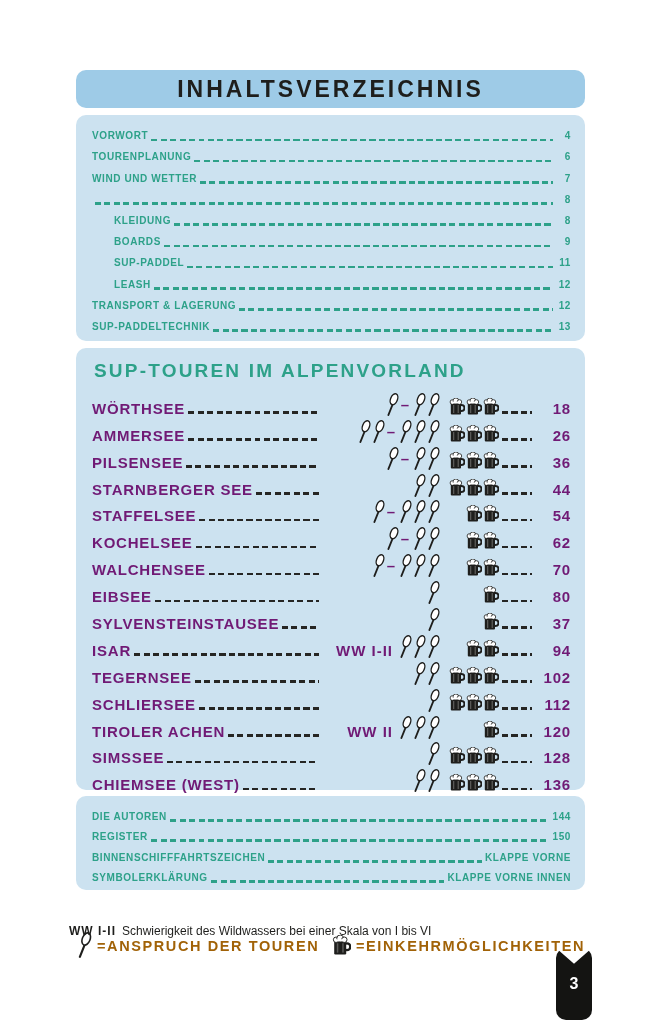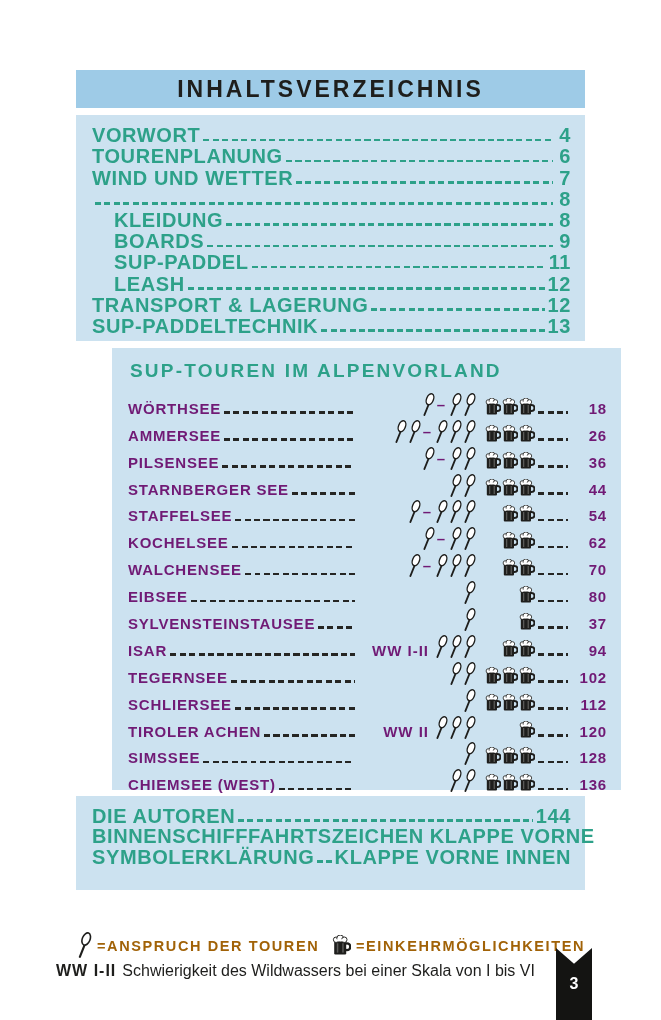--- a/index.html
+++ b/index.html
@@ -1,46 +1,46 @@
 <!DOCTYPE html>
 <html><head>
 <meta charset="utf-8">
 <style>
   html,body{margin:0;padding:0;}
   body{
     width:661px;height:1020px;background:#ffffff;
     font-family:"Liberation Sans",sans-serif;
     position:relative;overflow:hidden;color:#1e1e1c;
   }
-  .abs{position:absolute;}
+  .abs{position:absolute;border-radius:10px;}
   
   .band{
     left:76px;top:70px;width:509px;height:38px;
     background:#9ecbe7;display:flex;align-items:center;justify-content:center;
   }
   .band .t{
     font-size:23px;font-weight:bold;letter-spacing:3px;color:#1e1e1c;white-space:nowrap;
   }
   
   .box{
     left:76px;width:509px;background:#cce2f0;box-sizing:border-box;
   }
   .box1{top:115px;height:226px;padding:8px 14px 0 16px;}
-  .box2{top:348px;height:442px;padding:7px 14px 0 16px;margin-left:36px;}
+  .box2{top:348px;height:442px;padding:7px 14px 0 16px;}
   .box3{top:796px;height:94px;padding:8px 14px 0 16px;}
   
   .row{display:flex;align-items:flex-end;}
   .leader{
     flex:1;height:2.6px;margin:0 3px 3px 3px;
   }
   .leader.teal{background:repeating-linear-gradient(90deg,#2da189 0 6px,transparent 6px 9.5px);}
   .leader.dark{background:repeating-linear-gradient(90deg,#262624 0 6px,transparent 6px 9.5px);}
   .leader.end{flex:none;width:30px;}
   
-  .toc-row{height:21.2px;color:#2da189;font-weight:bold;font-size:20px;letter-spacing:0.6px;}
+  .toc-row{height:21.2px;color:#2da189;font-weight:bold;font-size:10px;letter-spacing:0.6px;}
   .toc-row .lbl{white-space:nowrap;line-height:17px;}
   .toc-row.indent .lbl{padding-left:22px;}
   .toc-row .pg{min-width:15px;text-align:right;line-height:17px;white-space:nowrap;}
   .box3 .toc-row{height:20.5px;}
   
   .tours-heading{
     color:#2da189;font-size:19px;font-weight:bold;letter-spacing:2.2px;
     margin:5px 0 8px 2px;white-space:nowrap;
   }
   .tour-row{height:26.9px;font-size:15px;font-weight:bold;color:#701a75;letter-spacing:0.8px;}
@@ -53,21 +53,21 @@
   .pg2{width:36px;text-align:right;line-height:17px;white-space:nowrap;}
   .p-ico{display:block;margin:0 0 1px 1px;}
   .b-ico{display:block;margin-bottom:2px;}
   
   .legend{
     left:76px;top:932px;width:509px;display:flex;align-items:center;
     color:#a16207;font-weight:bold;font-size:14.5px;letter-spacing:1.6px;white-space:nowrap;
   }
   .legend .lab{margin-left:5px;}
   .legend .spacer{flex:1;}
-  .note{left:56px;top:924px;font-size:16px;color:#1e1e1c;white-space:nowrap;margin-top:38px;}
+  .note{left:69px;top:924px;font-size:12px;color:#1e1e1c;white-space:nowrap;}
   .note .wwb{font-weight:bold;letter-spacing:1px;margin-right:6px;}
   
   .bookmark{
     left:556px;top:948px;width:36px;height:72px;background:#141412;
     clip-path:polygon(0 0,50% 22%,100% 0,100% 100%,0 100%);
     color:#ffffff;font-weight:bold;font-size:16px;text-align:center;
     padding-top:27px;box-sizing:border-box;
   }
 </style>
 </head>
@@ -823,20 +823,25 @@
         <span class="pg2">136</span>
       </div>
     </div>
 </div>
 
 <div class="abs box box3" id="toc-end">
     <div class="row toc-row">
       <span class="lbl">DIE AUTOREN</span>
       <span class="leader teal"></span>
       <span class="pg">144</span>
+    </div>
+    <div class="row toc-row">
+      <span class="lbl">REGISTER</span>
+      <span class="leader teal"></span>
+      <span class="pg">150</span>
     </div>
     <div class="row toc-row">
       <span class="lbl">BINNENSCHIFFFAHRTSZEICHEN</span>
       <span class="leader teal"></span>
       <span class="pg">KLAPPE VORNE</span>
     </div>
     <div class="row toc-row">
       <span class="lbl">SYMBOLERKLÄRUNG</span>
       <span class="leader teal"></span>
       <span class="pg">KLAPPE VORNE INNEN</span>

